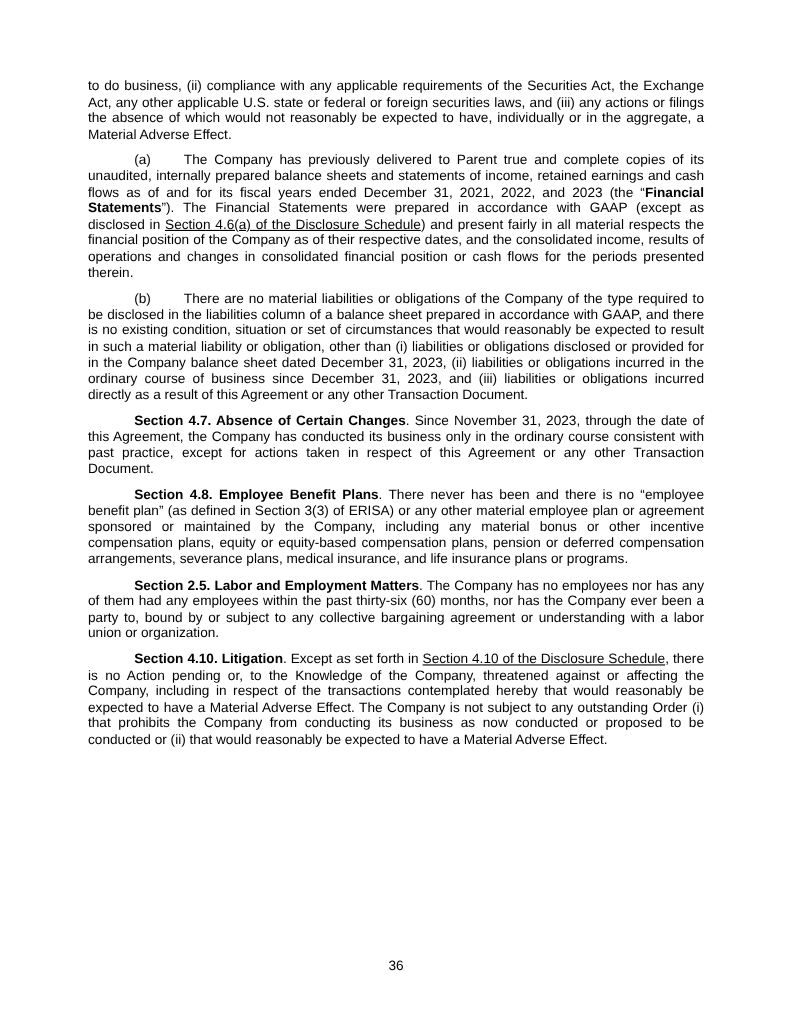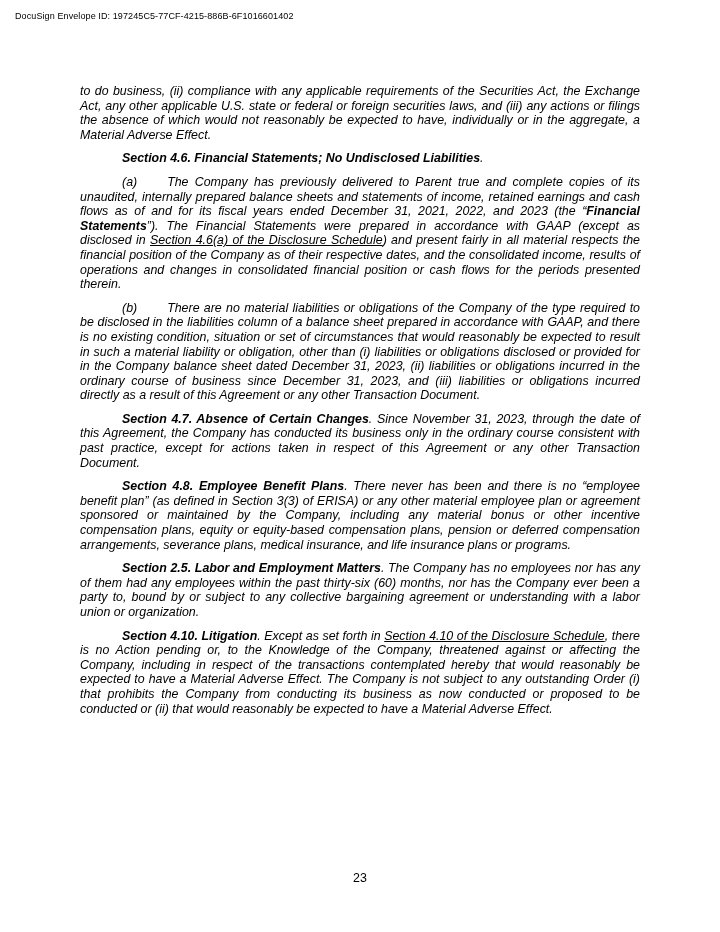--- a/index.html
+++ b/index.html
@@ -21,23 +21,22 @@
     left: 15px;
     top: 11px;
     font-size: 9px;
     letter-spacing: 0.1px;
     color: #000000;
     white-space: nowrap;
   }
   .doc-body {
     position: absolute;
     left: 80px;
-    top: 84px;
+    top: 71px;
     width: 560px;
-    font-style: italic;
   }
   .para {
     font-size: 12.4px;
     line-height: 14.6px;
     text-align: justify;
     margin: 0 0 9px 0;
     color: #000000;
   }
   .para.indent {
     text-indent: 42px;
@@ -55,27 +54,25 @@
     width: 720px;
     text-align: center;
     font-size: 12.4px;
     color: #000000;
   }
 </style>
 </head>
 <body>
 
 <div class="page">
-  <div class="docusign-header">DocuSign Envelope ID: 197245C5-77CF-4215-886B-6F1016601402</div>
 
   <div class="doc-body">
       <p class="para"><span>to do business, (ii) compliance with any applicable requirements of the Securities Act, the Exchange Act, any other applicable U.S. state or federal or foreign securities laws, and (iii) any actions or filings the absence of which would not reasonably be expected to have, individually or in the aggregate, a Material Adverse Effect.</span></p>
-      <p class="para indent"><span class="b">Section 4.6. Financial Statements; No Undisclosed Liabilities</span><span>.</span></p>
       <p class="para indent"><span>(a)</span><span class="tab"></span><span>The Company has previously delivered to Parent true and complete copies of its unaudited, internally prepared balance sheets and statements of income, retained earnings and cash flows as of and for its fiscal years ended December 31, 2021, 2022, and 2023 (the “</span><span class="b">Financial Statements</span><span>”). The Financial Statements were prepared in accordance with GAAP (except as disclosed in </span><span class="u">Section 4.6(a) of the Disclosure Schedule</span><span>) and present fairly in all material respects the financial position of the Company as of their respective dates, and the consolidated income, results of operations and changes in consolidated financial position or cash flows for the periods presented therein.</span></p>
       <p class="para indent"><span>(b)</span><span class="tab"></span><span>There are no material liabilities or obligations of the Company of the type required to be disclosed in the liabilities column of a balance sheet prepared in accordance with GAAP, and there is no existing condition, situation or set of circumstances that would reasonably be expected to result in such a material liability or obligation, other than (i) liabilities or obligations disclosed or provided for in the Company balance sheet dated December 31, 2023, (ii) liabilities or obligations incurred in the ordinary course of business since December 31, 2023, and (iii) liabilities or obligations incurred directly as a result of this Agreement or any other Transaction Document.</span></p>
       <p class="para indent"><span class="b">Section 4.7. Absence of Certain Changes</span><span>. Since November 31, 2023, through the date of this Agreement, the Company has conducted its business only in the ordinary course consistent with past practice, except for actions taken in respect of this Agreement or any other Transaction Document.</span></p>
       <p class="para indent"><span class="b">Section 4.8. Employee Benefit Plans</span><span>. There never has been and there is no “employee benefit plan” (as defined in Section 3(3) of ERISA) or any other material employee plan or agreement sponsored or maintained by the Company, including any material bonus or other incentive compensation plans, equity or equity-based compensation plans, pension or deferred compensation arrangements, severance plans, medical insurance, and life insurance plans or programs.</span></p>
       <p class="para indent"><span class="b">Section 2.5. Labor and Employment Matters</span><span>. The Company has no employees nor has any of them had any employees within the past thirty-six (60) months, nor has the Company ever been a party to, bound by or subject to any collective bargaining agreement or understanding with a labor union or organization.</span></p>
       <p class="para indent"><span class="b">Section 4.10. Litigation</span><span>. Except as set forth in </span><span class="u">Section 4.10 of the Disclosure Schedule</span><span>, there is no Action pending or, to the Knowledge of the Company, threatened against or affecting the Company, including in respect of the transactions contemplated hereby that would reasonably be expected to have a Material Adverse Effect. The Company is not subject to any outstanding Order (i) that prohibits the Company from conducting its business as now conducted or proposed to be conducted or (ii) that would reasonably be expected to have a Material Adverse Effect.</span></p>
     </div>
 
-  <div class="page-number">23</div>
+  <div class="page-number">36</div>
 </div>
 
 </body></html>

